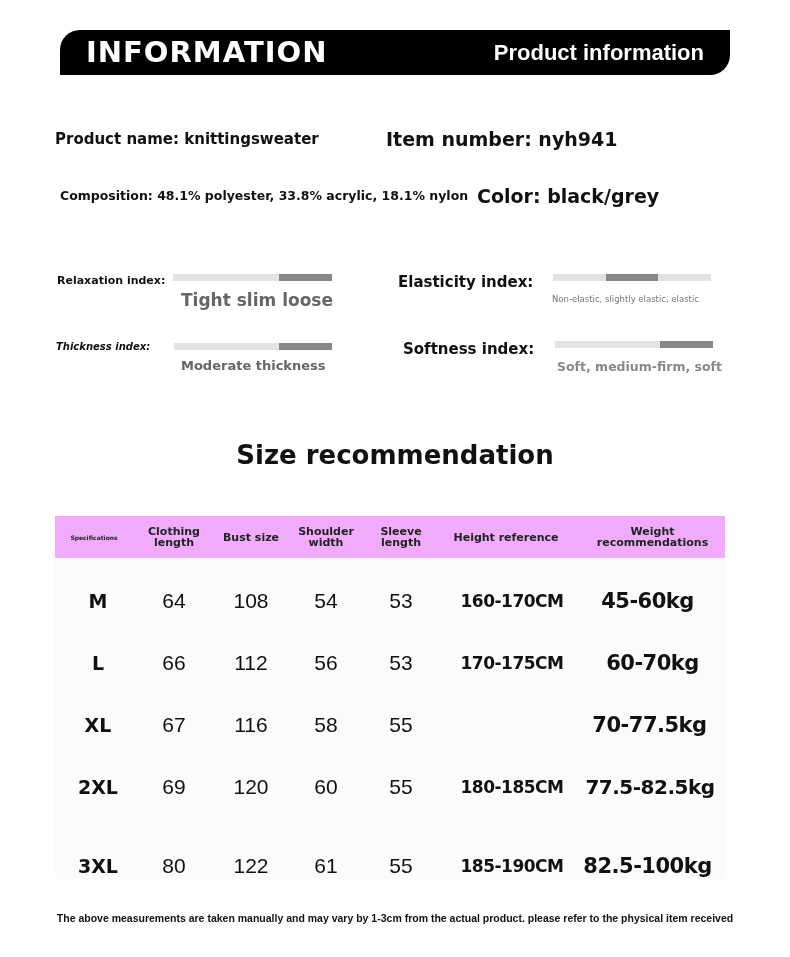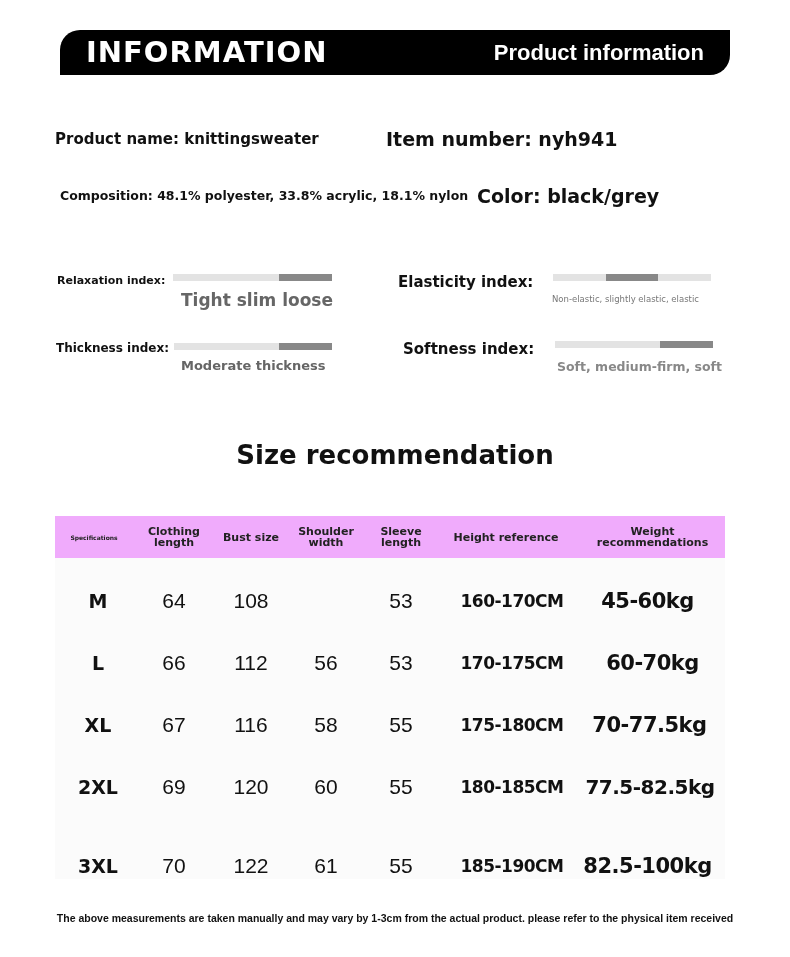--- a/index.html
+++ b/index.html
@@ -72,21 +72,21 @@
   <div class="seg" style="left:106px; width:53px;"></div>
 </div>
 <div class="idx-desc" style="left:181px; top:290px; font-size:17px;">Tight slim loose</div>
 
 <div class="idx-label" style="left:398px; top:273px; font-size:15px;">Elasticity index:</div>
 <div class="bar" style="left:553px; top:274px; width:158px;">
   <div class="seg" style="left:53px; width:52px;"></div>
 </div>
 <div class="idx-desc" style="left:552px; top:294px; font-size:8.5px; font-weight:normal; color:#777;">Non-elastic, slightly elastic, elastic</div>
 
-<div class="idx-label" style="left:56px; top:341px; font-size:12px;">Thickness index:</div>
+<div class="idx-label" style="left:56px; top:341px; font-size:10px;font-style:italic;">Thickness index:</div>
 <div class="bar" style="left:174px; top:343px; width:158px;">
   <div class="seg" style="left:105px; width:53px;"></div>
 </div>
 <div class="idx-desc" style="left:181px; top:358px; font-size:13px;">Moderate thickness</div>
 
 <div class="idx-label" style="left:403px; top:340px; font-size:15px;">Softness index:</div>
 <div class="bar" style="left:555px; top:341px; width:158px;">
   <div class="seg" style="left:105px; width:53px;"></div>
 </div>
 <div class="idx-desc" style="left:557px; top:359px; font-size:12.5px; color:#888;">Soft, medium-firm, soft</div>
@@ -101,20 +101,21 @@
     <div class="th" style="left:240px; width:62px;">Shoulder width</div>
     <div class="th" style="left:315px; width:62px;">Sleeve length</div>
     <div class="th" style="left:392px; width:118px;">Height reference</div>
     <div class="th" style="left:535px; width:125px;">Weight recommendations</div>
   </div>
 
   <div class="tr" style="top:54px;">
     <div class="td size" style="left:10px; width:66px;">M</div>
     <div class="td" style="left:88px; width:62px;">64</div>
     <div class="td" style="left:165px; width:62px;">108</div>
+    <div class="td" style="left:240px; width:62px;">54</div>
     <div class="td" style="left:315px; width:62px;">53</div>
     <div class="td height" style="left:392px; width:130px;">160-170CM</div>
     <div class="td weight" style="left:520px; width:145px;">45-60kg</div>
   </div>
 
   <div class="tr" style="top:116px;">
     <div class="td size" style="left:10px; width:66px;">L</div>
     <div class="td" style="left:88px; width:62px;">66</div>
     <div class="td" style="left:165px; width:62px;">112</div>
     <div class="td" style="left:240px; width:62px;">56</div>
@@ -122,37 +123,36 @@
     <div class="td height" style="left:392px; width:130px;">170-175CM</div>
     <div class="td weight" style="left:525px; width:145px;">60-70kg</div>
   </div>
 
   <div class="tr" style="top:178px;">
     <div class="td size" style="left:10px; width:66px;">XL</div>
     <div class="td" style="left:88px; width:62px;">67</div>
     <div class="td" style="left:165px; width:62px;">116</div>
     <div class="td" style="left:240px; width:62px;">58</div>
     <div class="td" style="left:315px; width:62px;">55</div>
-    <div class="td height" style="left:392px; width:130px;">175-180CM</div>
     <div class="td weight" style="left:522px; width:145px;">70-77.5kg</div>
   </div>
 
   <div class="tr" style="top:240px;">
     <div class="td size" style="left:10px; width:66px;">2XL</div>
     <div class="td" style="left:88px; width:62px;">69</div>
     <div class="td" style="left:165px; width:62px;text-align:center;">120</div>
     <div class="td" style="left:240px; width:62px;">60</div>
     <div class="td" style="left:315px; width:62px;">55</div>
     <div class="td height" style="left:392px; width:130px;">180-185CM</div>
     <div class="td weight" style="left:520px; width:150px; font-size:20px;">77.5-82.5kg</div>
   </div>
 
   <div class="tr" style="top:319px;">
     <div class="td size" style="left:10px; width:66px;">3XL</div>
-    <div class="td" style="left:88px; width:62px;">70</div>
+    <div class="td" style="left:88px; width:62px;">80</div>
     <div class="td" style="left:165px; width:62px;">122</div>
     <div class="td" style="left:240px; width:62px;">61</div>
     <div class="td" style="left:315px; width:62px;">55</div>
     <div class="td height" style="left:392px; width:130px;">185-190CM</div>
     <div class="td weight" style="left:515px; width:155px;">82.5-100kg</div>
   </div>
 </div>
 
 <div class="footer">The above measurements are taken manually and may vary by 1-3cm from the actual product. please refer to the physical item received</div>
 

